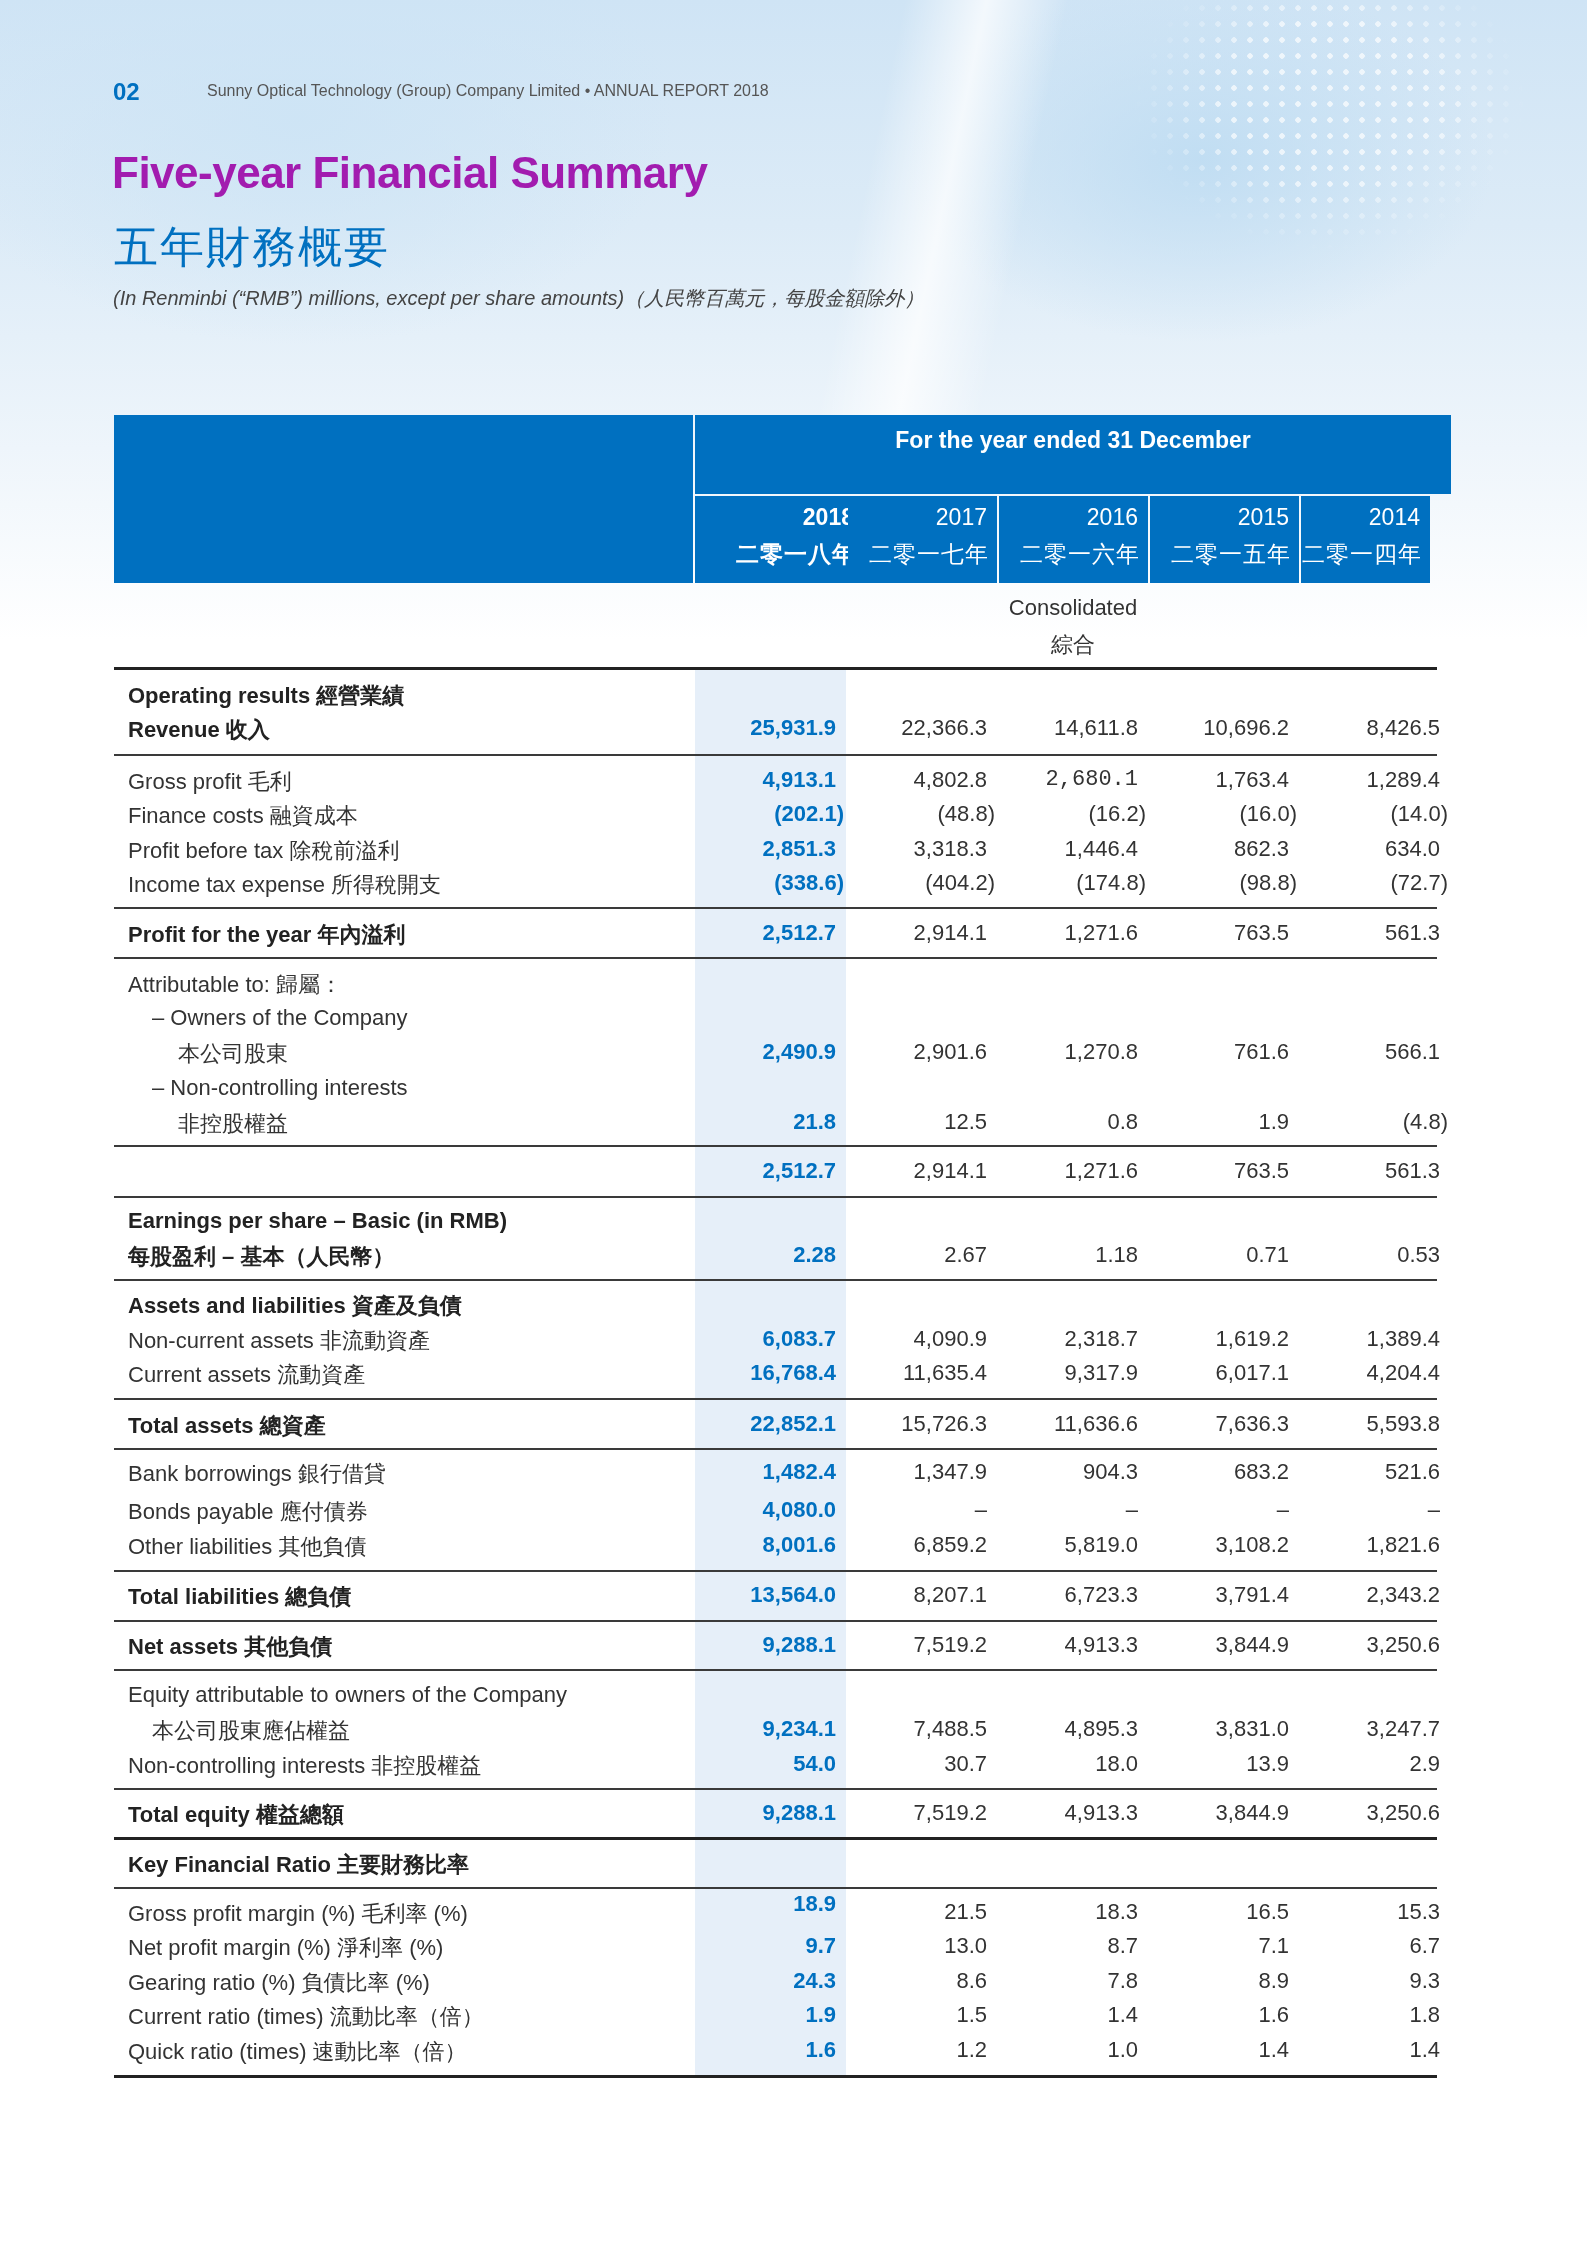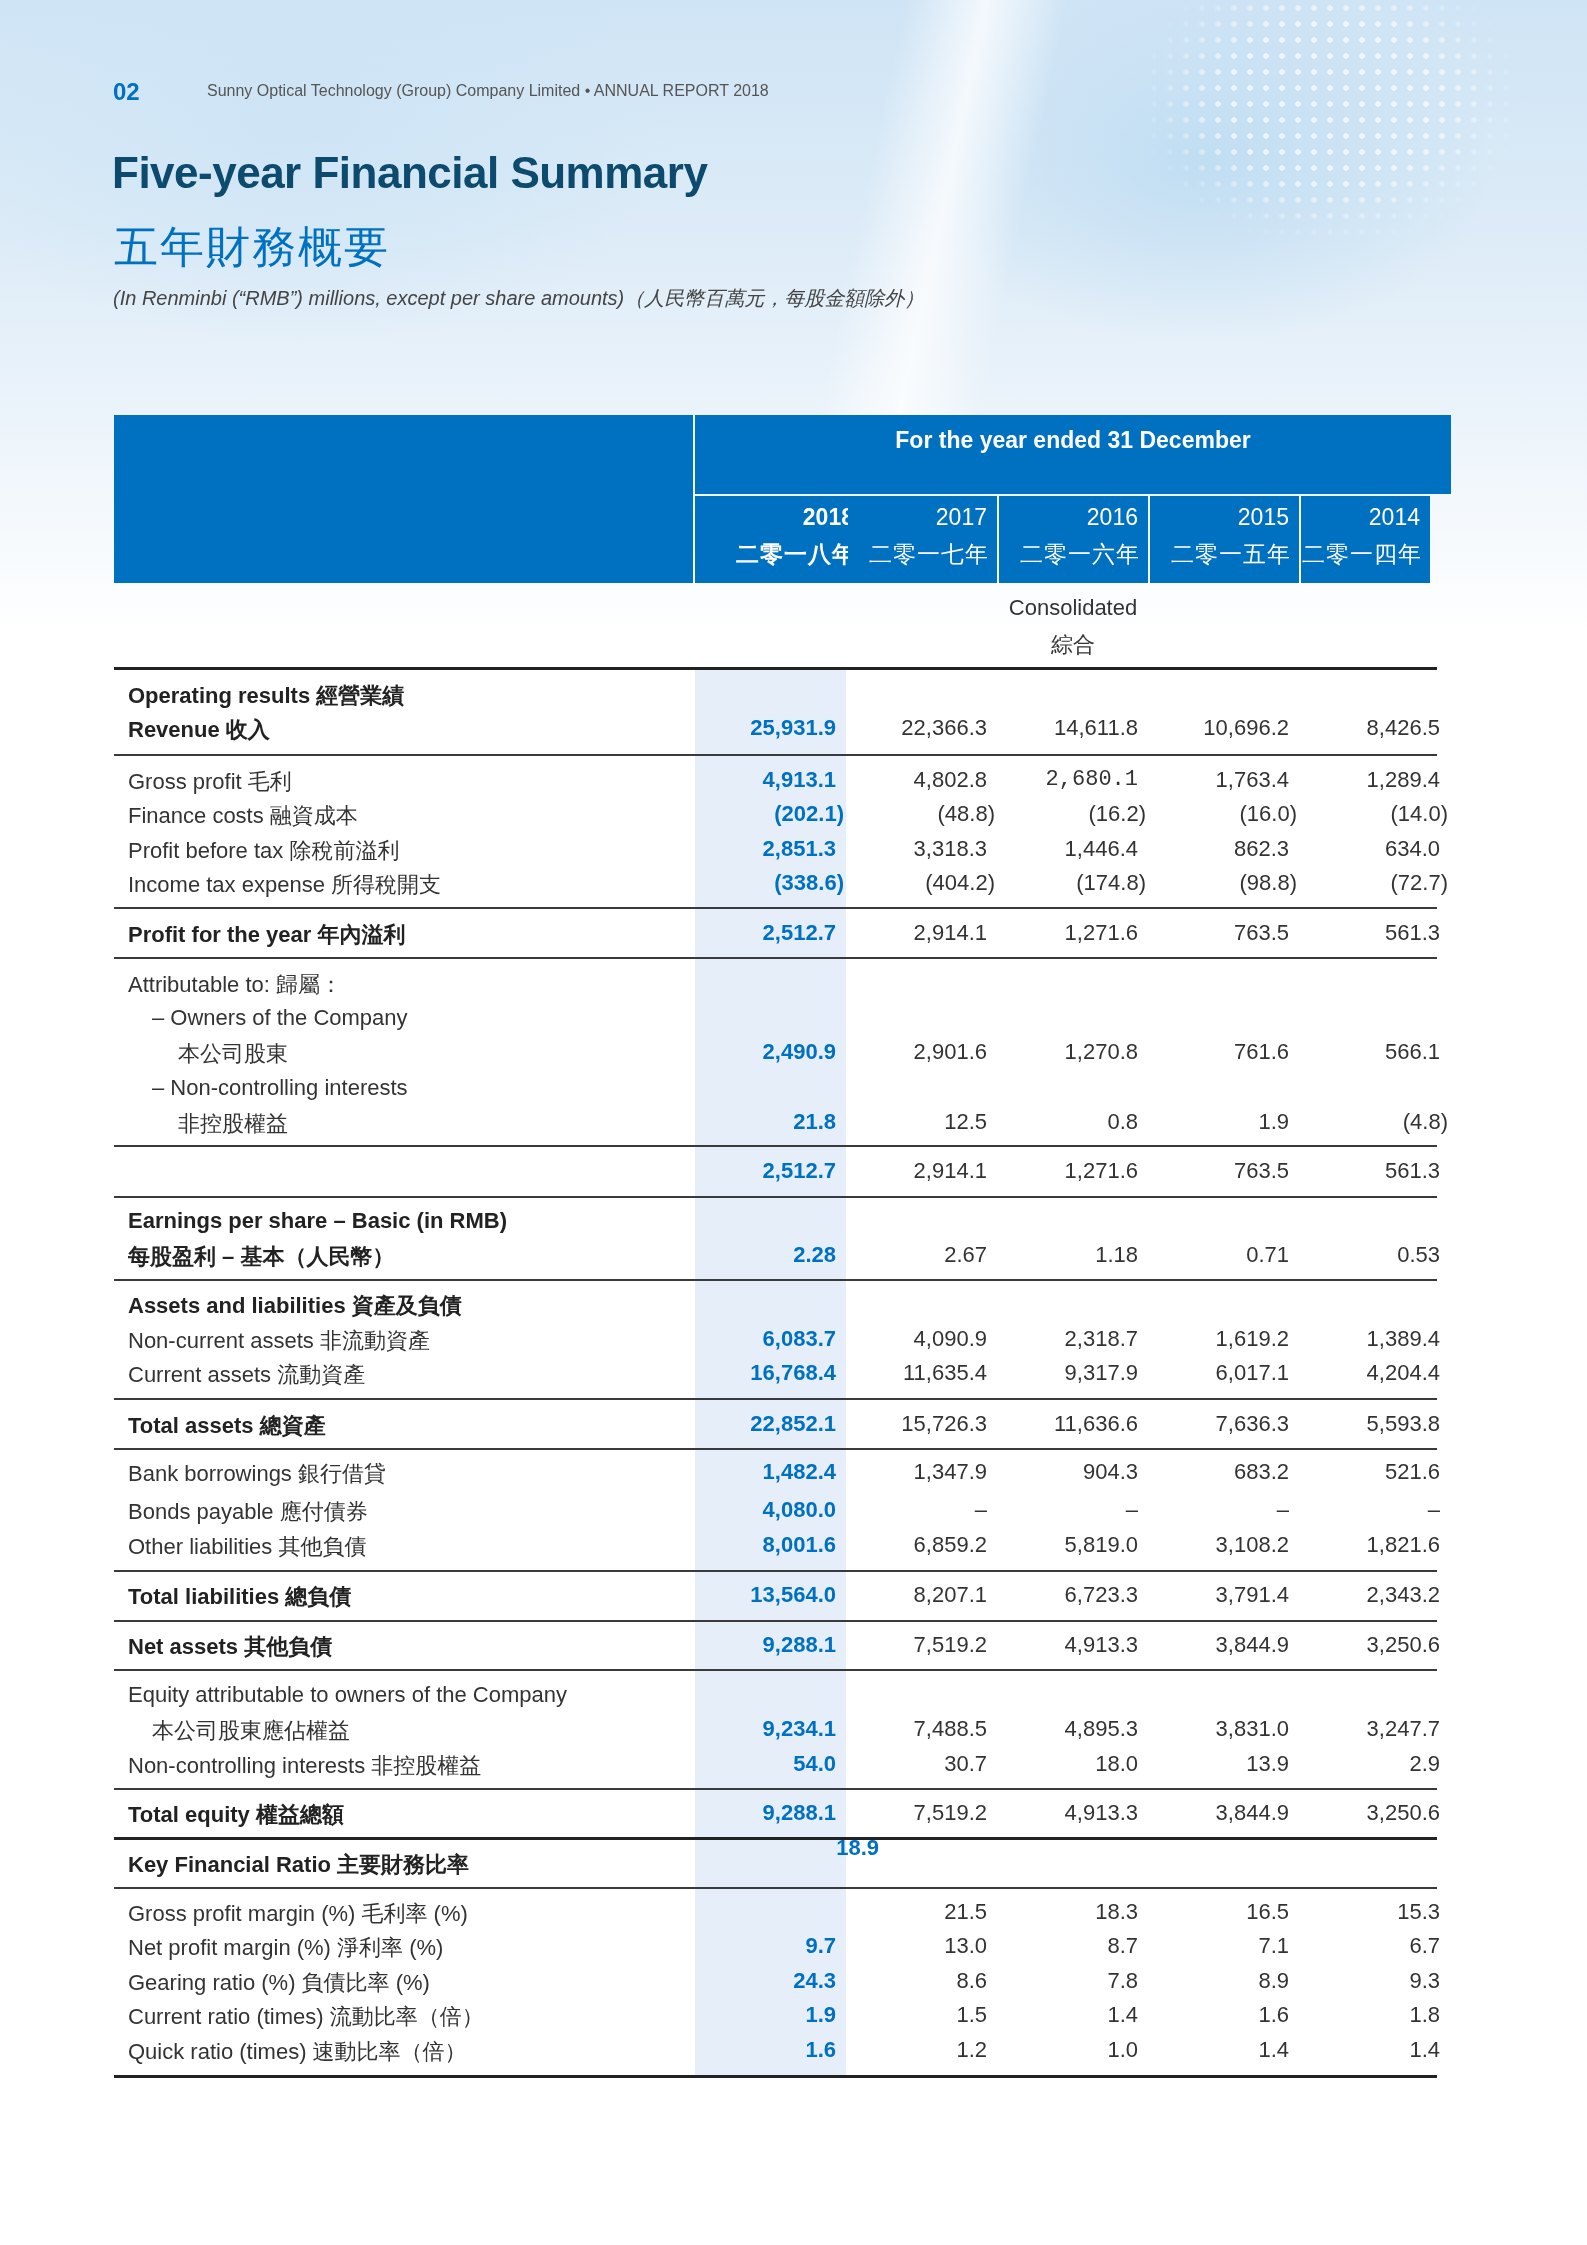--- a/index.html
+++ b/index.html
@@ -29,21 +29,21 @@
     mask-image: radial-gradient(ellipse 260px 200px at 280px 100px, #000 40%, transparent 75%);
     opacity: 0.8;
   }
   .page-num {
     position: absolute; left: 113px; top: 78px; font-size: 24px; font-weight: bold; color: #0070c0;
   }
   .running-head {
     position: absolute; left: 207px; top: 82px; font-size: 16px; color: #555555; white-space: nowrap;
   }
   .title-en {
-    position: absolute; left: 112px; top: 148px; font-size: 44px; font-weight: bold; color: #0c4a6e;
+    position: absolute; left: 112px; top: 148px; font-size: 44px; font-weight: bold; color: #a21caf;
     letter-spacing: -0.5px; white-space: nowrap;
   }
   .title-zh {
     position: absolute; left: 114px; top: 218px; font-size: 44px; color: #0070c0; letter-spacing: 2px;
   }
   .subtitle {
     position: absolute; left: 113px; top: 285px; font-size: 20px; font-style: italic; color: #444444; white-space: nowrap;
   }
   
   .tbl { position: absolute; left: 114px; top: 415px; width: 1337px; height: 1670px; }
@@ -326,21 +326,21 @@
     <div class="num" style="left:733px;top:1385px;">7,519.2</div>
     <div class="num" style="left:884px;top:1385px;">4,913.3</div>
     <div class="num" style="left:1035px;top:1385px;">3,844.9</div>
     <div class="num" style="left:1186px;top:1385px;">3,250.6</div>
   </div>
 
   <div class="lbl b" style="left:14px;top:1435px;">Key Financial Ratio 主要財務比率</div>
 
   <div class="lbl" style="left:14px;top:1484px;">Gross profit margin (%) 毛利率 (%)</div>
   <div>
-    <div class="num cur" style="left:582px;top:1420px;padding-left:43px;">18.9</div>
+    <div class="num cur" style="left:582px;top:1476px;">18.9</div>
     <div class="num" style="left:733px;top:1484px;">21.5</div>
     <div class="num" style="left:884px;top:1484px;">18.3</div>
     <div class="num" style="left:1035px;top:1484px;">16.5</div>
     <div class="num" style="left:1186px;top:1484px;">15.3</div>
   </div>
 
   <div class="lbl" style="left:14px;top:1518px;">Net profit margin (%) 淨利率 (%)</div>
   <div>
     <div class="num cur" style="left:582px;top:1518px;">9.7</div>
     <div class="num" style="left:733px;top:1518px;">13.0</div>

